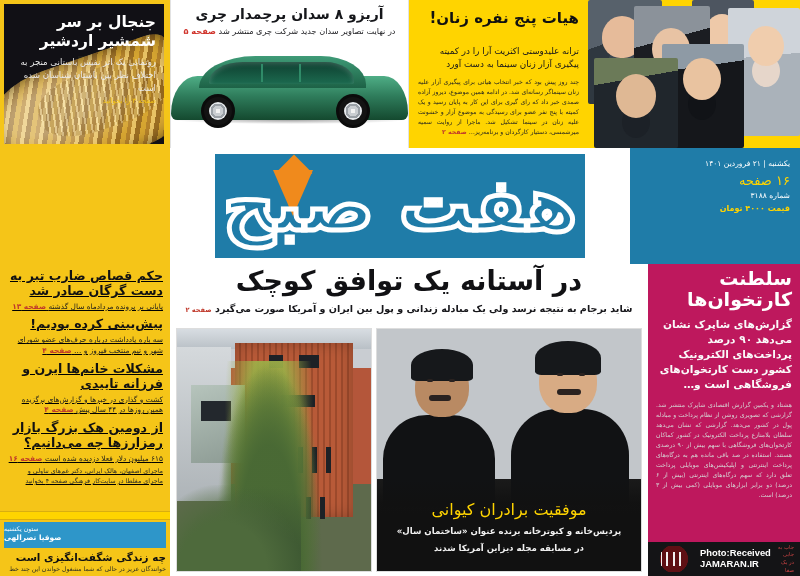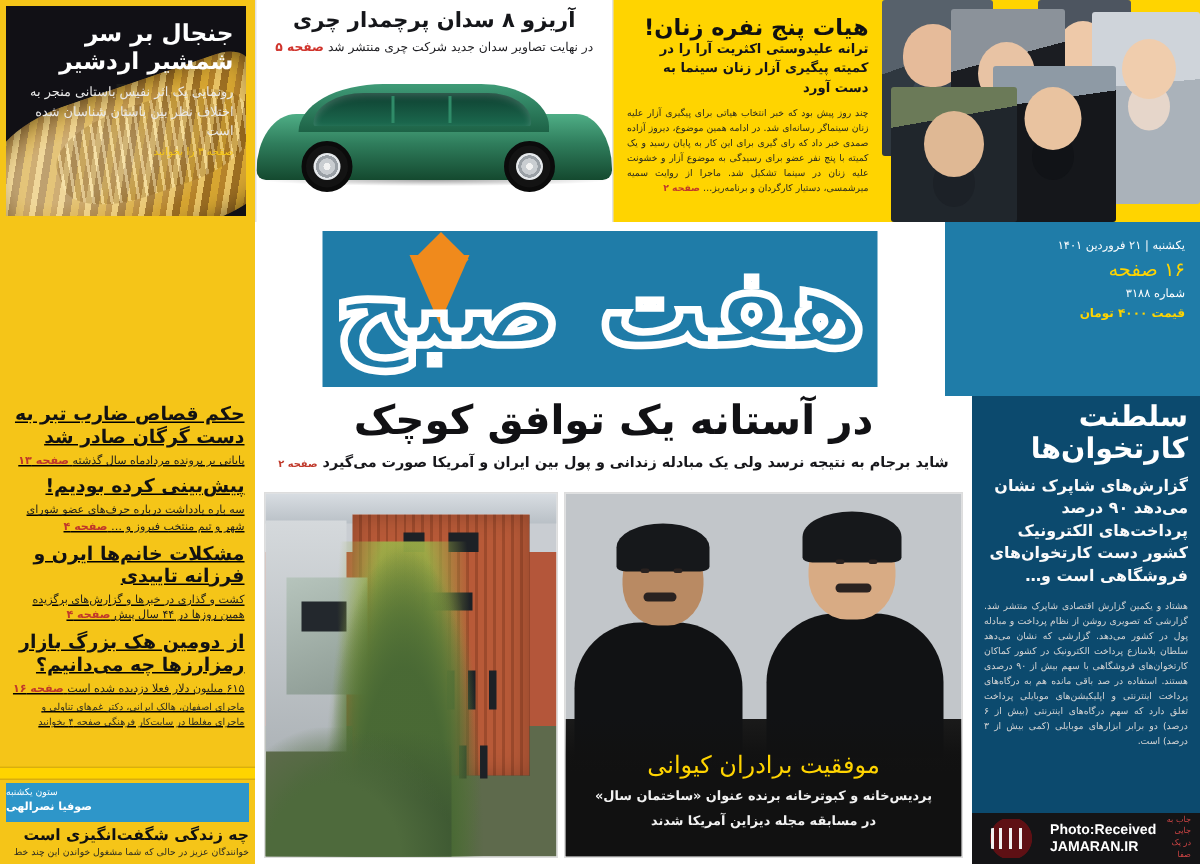--- a/index.html
+++ b/index.html
@@ -122,21 +122,21 @@
   }
 
   
   .panel-women {
     position: relative; width: 180px; height: 148px;
     background: #ffd400; overflow: hidden;
     border-left: 1px solid #e2e2e2;
   }
   .women-text { padding: 9px 9px 0 9px; text-align: right; }
   .women-title { font-size: 15px; font-weight: bold; color: #111; line-height: 1.2; letter-spacing: -.4px; }
-  .women-sub { font-size: 8.8px; color: #14141a; margin-top: 0; line-height: 1.45; font-weight: bold; }
+  .women-sub { font-size: 8.8px; color: #14141a; margin-top: 18px; line-height: 1.45; font-weight: normal; }
   .women-body { font-size: 6.2px; color: #26261f; margin-top: 6px; line-height: 1.62; text-align: justify; }
   .women-body .pg { color: #c0392b; font-weight: bold; }
 
   
   .panel-collage {
     position: relative; width: 212px; height: 148px; overflow: hidden;
     background: #ffd400;
   }
   .cg {
     position: absolute; border-radius: 2px;
@@ -330,21 +330,21 @@
   .kiv-overlay {
     position: absolute; left: 0; right: 0; bottom: 0; height: 92px;
     background: linear-gradient(180deg, rgba(17,17,17,0) 0%, rgba(17,17,17,.94) 26%, #111 40%);
     padding: 22px 10px 6px 10px; text-align: center;
   }
   .kiv-title { font-size: 16px; font-weight: normal; color: #ffd400; line-height: 1.18; letter-spacing: -.4px; }
   .kiv-sub { font-size: 8.6px; color: #f2f2f2; margin-top: 5px; line-height: 1.45; font-weight: bold; }
 
   
   .col-left {
-    width: 152px; height: 312px; background: #0c4a6e; color: #ffffff;
+    width: 152px; height: 312px; background: #be185d; color: #ffffff;
     position: relative; padding: 4px 8px 0 8px; text-align: right; overflow: hidden;
   }
   .lc-title { font-size: 19px; font-weight: bold; line-height: 1.12; letter-spacing: -.5px; }
   .lc-sub { font-size: 10.6px; font-weight: bold; line-height: 1.42; margin-top: 6px; color: #fafafa; }
   .lc-body { font-size: 6.2px; line-height: 1.62; margin-top: 8px; color: #d5d5d5; text-align: justify; }
   .lc-footer {
     position: absolute; left: 0; right: 0; bottom: 0; height: 34px;
     background: #141416; display: flex; flex-direction: row-reverse; align-items: center;
     padding: 0 6px; gap: 6px;
   }

